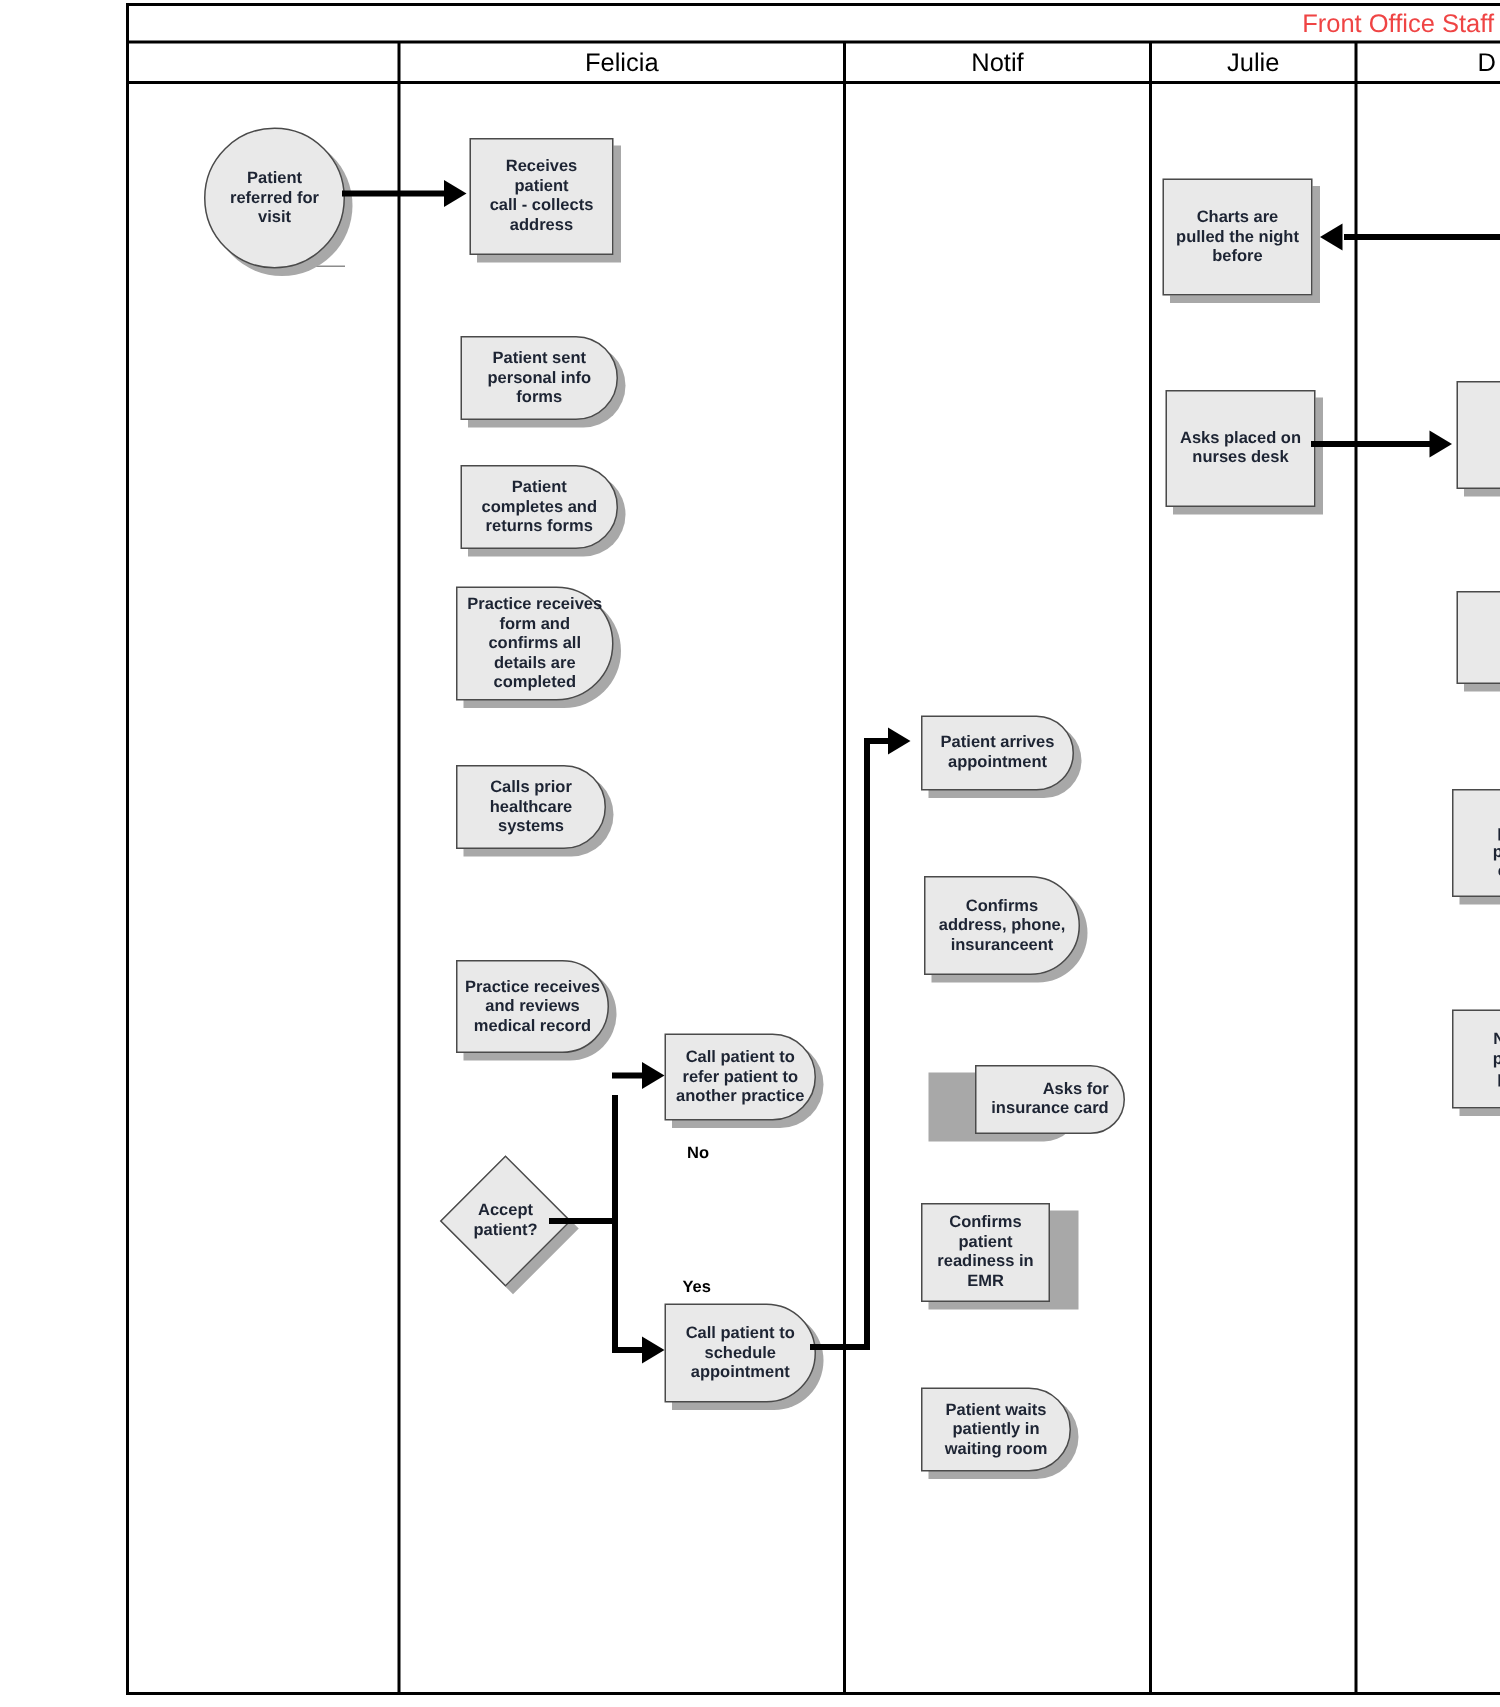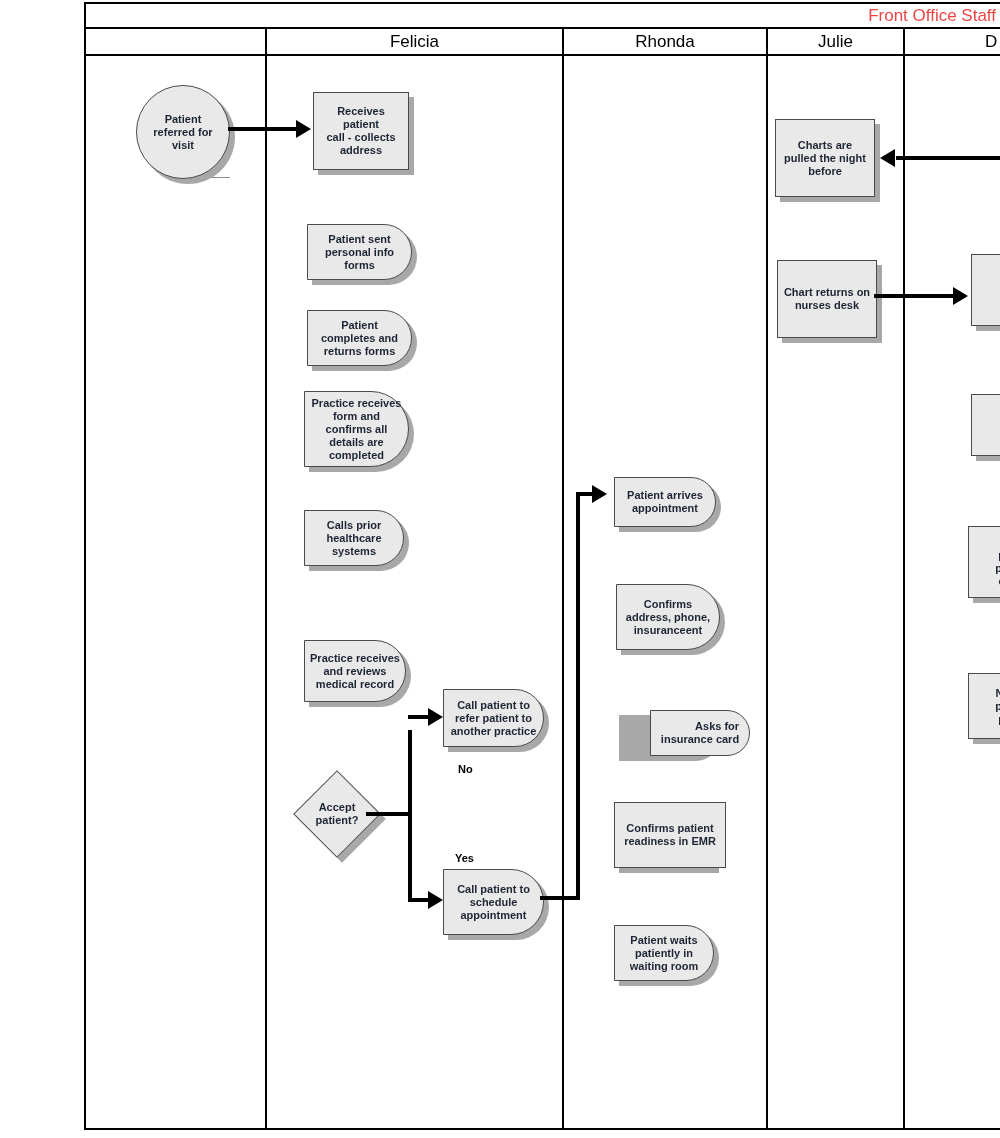--- a/index.html
+++ b/index.html
@@ -187,21 +187,21 @@
 
   <div class="hrule" style="left:84px; top:54px; width:918px;"></div>
 
   <div class="lane-div" style="left:265px; top:28px; height:1102px;"></div>
   <div class="lane-div" style="left:562px; top:28px; height:1102px;"></div>
   <div class="lane-div" style="left:766px; top:28px; height:1102px;"></div>
   <div class="lane-div" style="left:903px; top:28px; height:1102px;"></div>
 
   <div class="lane-label" style="left:86px; top:29px; width:179px; height:25px;"></div>
   <div class="lane-label" style="left:267px; top:29px; width:295px; height:25px;">Felicia</div>
-  <div class="lane-label" style="left:564px; top:29px; width:202px; height:25px;">Rhonda</div>
+  <div class="lane-label" style="left:564px; top:29px; width:202px; height:25px;">Notif</div>
   <div class="lane-label" style="left:768px; top:29px; width:135px; height:25px;">Julie</div>
   <div class="lane-label" style="left:905px; top:29px; width:190px; height:25px; justify-content:flex-start; padding-left:80px;">D</div>
 
   <div class="shadow circle-sh" style="left:141px; top:90px; width:94px; height:94px;"></div>
   <div class="node circle" style="left:136px; top:85px; width:94px; height:94px;">
     <span class="lbl">Patient
 referred for
 visit</span>
   </div>
   <div class="tail-line" style="left:180px; top:177px; width:50px;"></div>
@@ -304,42 +304,42 @@
 insuranceent</span>
   </div>
 
   <div class="shadow d-shape-sh" style="left:619px; top:715px; width:100px; height:46px;"></div>
   <div class="node d-shape" style="left:650px; top:710px; width:100px; height:46px;text-align:right;">
     <span class="lbl">Asks for
 insurance card</span>
   </div>
 
   <div class="shadow" style="left:619px; top:807px; width:100px; height:66px;"></div>
-  <div class="node" style="left:614px; top:802px; width:112px; height:66px;">
+  <div class="node" style="left:614px; top:802px; width:86px; height:66px;">
     <span class="lbl">Confirms patient
 readiness in EMR</span>
   </div>
 
   <div class="shadow d-shape-sh" style="left:619px; top:930px; width:100px; height:56px;"></div>
   <div class="node d-shape" style="left:614px; top:925px; width:100px; height:56px;">
     <span class="lbl">Patient waits
 patiently in
 waiting room</span>
   </div>
 
   <div class="shadow" style="left:780px; top:124px; width:100px; height:78px;"></div>
   <div class="node" style="left:775px; top:119px; width:100px; height:78px;">
     <span class="lbl">Charts are
 pulled the night
 before</span>
   </div>
 
   <div class="shadow" style="left:782px; top:265px; width:100px; height:78px;"></div>
   <div class="node" style="left:777px; top:260px; width:100px; height:78px;">
-    <span class="lbl">Chart returns on
+    <span class="lbl">Asks placed on
 nurses desk</span>
   </div>
 
   <div class="conn h" style="left:896px; top:156px; width:106px;"></div>
   <div class="arrowL" style="left:880px; top:149px;"></div>
 
   <div class="conn h" style="left:874px; top:294px; width:83px;"></div>
   <div class="arrowR" style="left:953px; top:287px;"></div>
 
   <div class="shadow" style="left:976px; top:259px; width:80px; height:72px;"></div>

